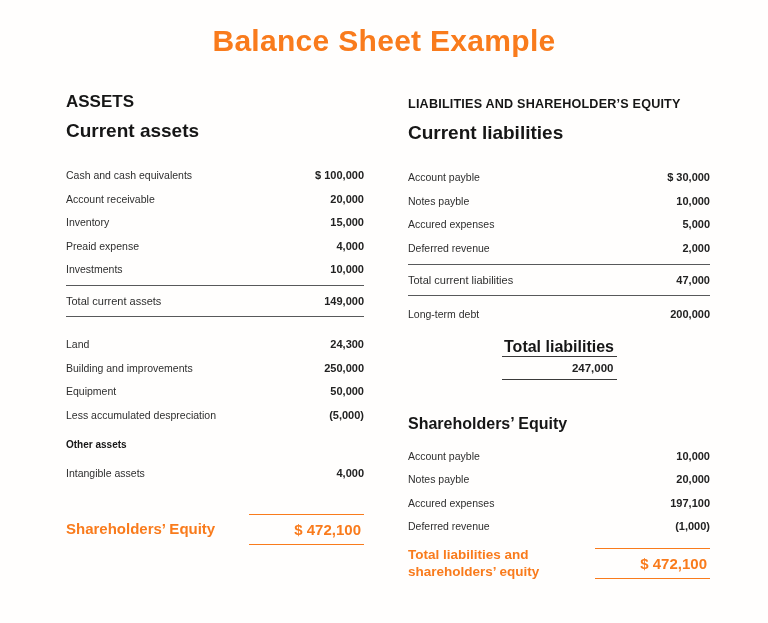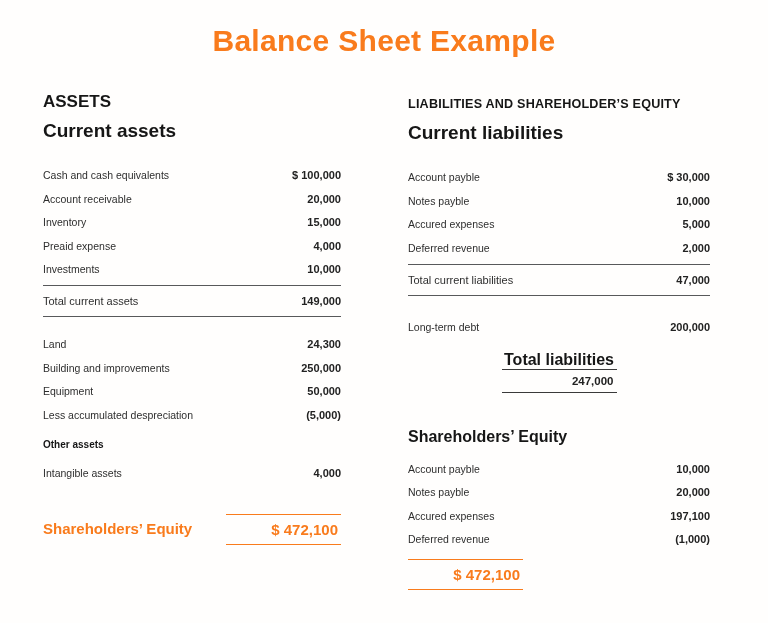--- a/index.html
+++ b/index.html
@@ -7,21 +7,21 @@
   body { background:#e9e9e9; font-family:"Liberation Sans", sans-serif; }
   .page {
     width:768px; height:623px; background:#fffefd; margin:0 auto;
     overflow:hidden; position:relative;
   }
   .title {
     text-align:center; color:var(--accent); font-weight:700;
     font-size:30px; letter-spacing:.3px; padding-top:24px;
   }
   .cols {
-    display:flex; justify-content:space-between;
+    display:flex; justify-content:flex-end;
     padding:0 58px 0 43px; margin-top:34px;gap:44px;
   }
   .col-left  { width:298px; }
   .col-right { width:302px; }
 
   .h-caps    { font-size:17px;   font-weight:700; color:#161616; line-height:20px; margin-bottom:8px; }
   .h-caps-sm { font-size:12.6px; font-weight:700; color:#161616; line-height:20px; margin-bottom:8px; letter-spacing:.2px; padding-top:2px; }
   .h-sub     { font-size:19px;   font-weight:700; color:#161616; line-height:22px; margin-bottom:27px; }
   .h-mid     { font-size:10px;   font-weight:700; color:#161616; }
   .h-mid2    { font-size:16px;   font-weight:700; color:#161616; }
@@ -47,21 +47,21 @@
     font-size:15px; padding:6px 3px;
   }
   .grand-label { color:var(--accent); font-weight:700; font-size:15px; line-height:18px; }
   .grand-label.small { font-size:13.5px; max-width:178px; line-height:17px; }
 
   
   .mt-gap1 { margin-top:21px; }  
   .mt-other { margin-top:17px; }
   .other-rows .row { margin-bottom:17px; }
   .mt-grand-left { margin-top:34px; }
-  .mt-longterm { margin-top:25px; }
+  .mt-longterm { margin-top:12px; }
   .mt-totliab { margin-top:17px;flex-direction:column; }
   .mt-sheq { margin-top:35px; }
   .mt-eqrows { margin-top:17px; }
   .mt-grand-right { margin-top:13px; }
   .hr-top { margin-top:9px; }
 </style>
 </head>
 <body>
 
 <div class="page">
@@ -192,18 +192,19 @@
           <span class="lbl">Accured expenses</span>
           <span class="val">197,100</span>
         </div>
         <div class="row">
           <span class="lbl">Deferred revenue</span>
           <span class="val">(1,000)</span>
         </div>
       </div>
 
       <div class="box-row mt-grand-right">
+        <span class="grand-label small">Total liabilities and shareholders’ equity</span>
         <span class="value-box accent">$ 472,100</span>
       </div>
     </div>
 
   </div>
 </div>
 
 </body></html>

